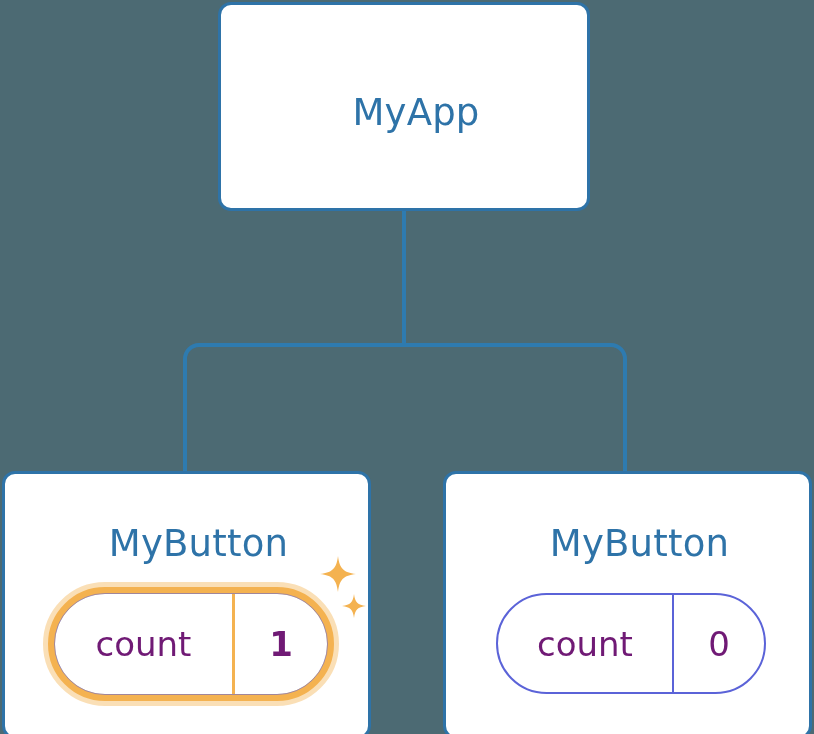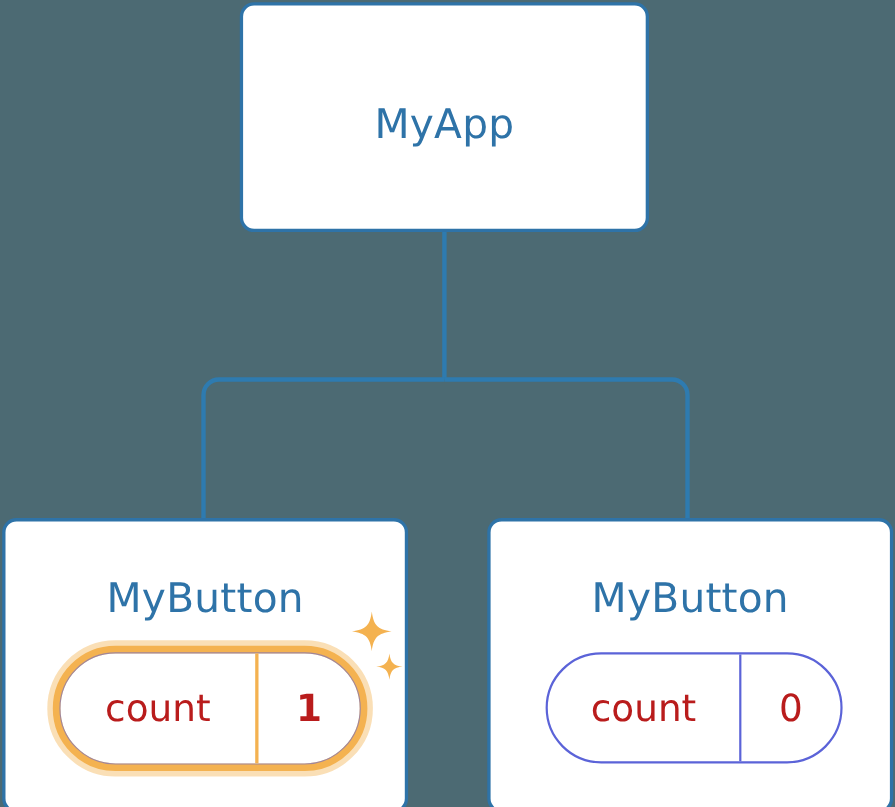--- a/index.html
+++ b/index.html
@@ -56,20 +56,21 @@
 
   .node-title {
     position: absolute;
     left: 0;
     width: 100%;
     text-align: center;
     color: #2e73a8;
     font-weight: 400;
     letter-spacing: 0.2px;
     white-space: nowrap;
+    padding-left: 12px;
   }
   .node-root .node-title {
     top: 86px;
     font-size: 37px;
   }
   .node-child-left .node-title,
   .node-child-right .node-title {
     top: 48px;
     font-size: 37px;
   }
@@ -81,21 +82,21 @@
     align-items: stretch;
     box-sizing: border-box;
     border-radius: 999px;
     background: #ffffff;
   }
   .pill-key, .pill-val {
     display: flex;
     align-items: center;
     justify-content: center;
     box-sizing: border-box;
-    color: #b91c1c;
+    color: #701a75;
     white-space: nowrap;
   }
 
   
   .pill-plain {
     left: 50px;
     top: 119px;
     width: 270px;
     height: 101px;
     border: 2px solid #5b63d8;

